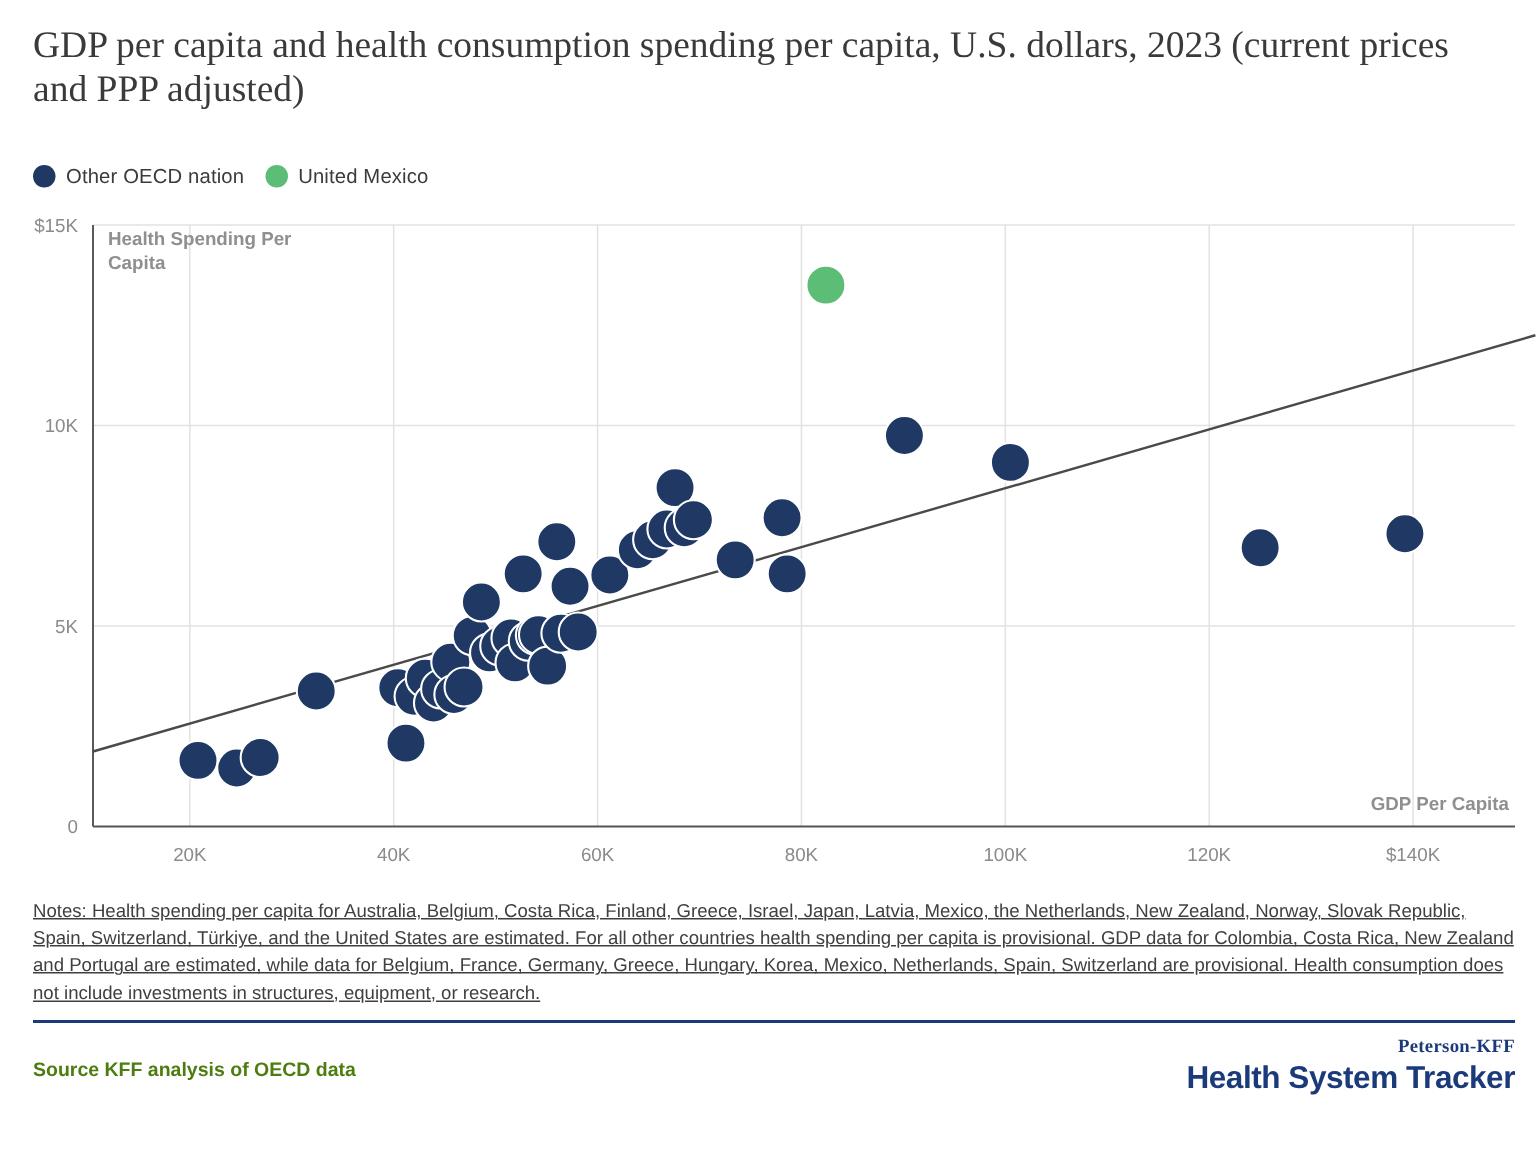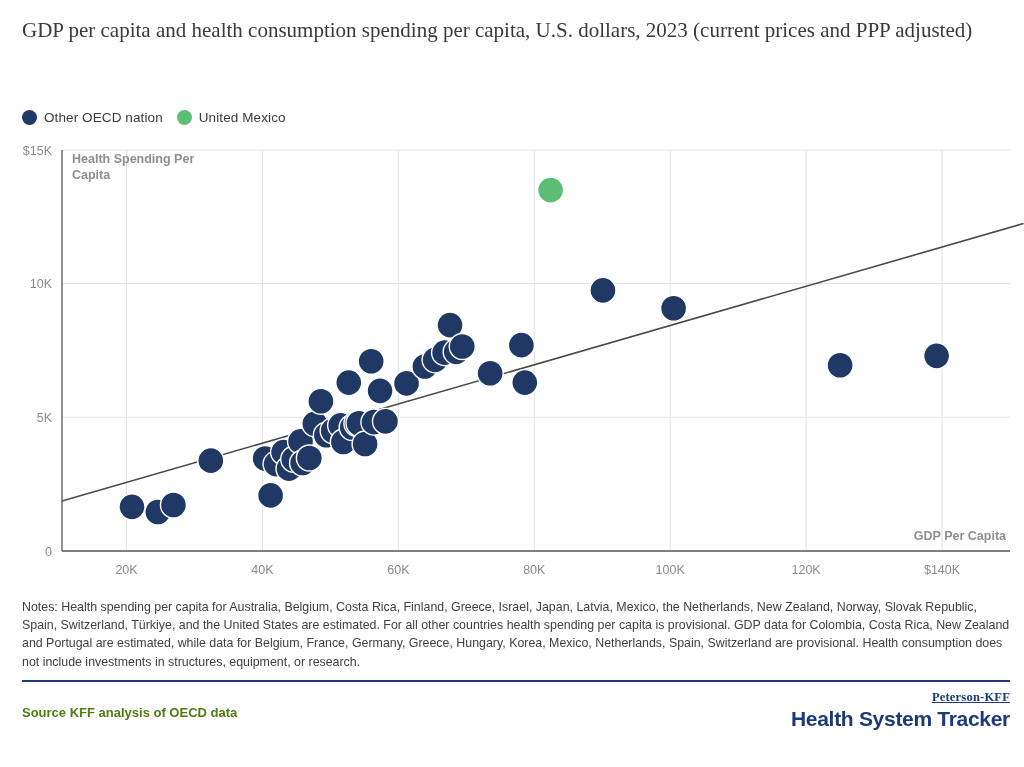--- a/index.html
+++ b/index.html
@@ -4,41 +4,41 @@
 <style>
   html,body{margin:0;padding:0;}
   body{
     width:1024px;height:767px;background:#ffffff;
     font-family:"Liberation Sans", sans-serif;
     color:#3c3c3c;overflow:hidden;position:relative;
   }
   #chart-title{
     position:absolute;left:22px;top:16px;width:985px;
     font-family:"Liberation Serif", serif;
-    font-size:21px;line-height:29px;color:#3a3a3a;font-weight:400;
+    font-size:25px;line-height:29px;color:#3a3a3a;font-weight:400;
   }
   #legend{position:absolute;left:22px;top:105px;height:24px;display:flex;align-items:center;gap:14px;}
   .legend-item{display:flex;align-items:center;gap:7px;}
   .legend-dot{width:15px;height:15px;border-radius:50%;display:block;}
   .legend-label{font-size:13.5px;color:#3b3b3b;letter-spacing:.1px;}
 
   #plot-wrap{position:absolute;left:0;top:0;width:1024px;height:600px;}
   #plot-svg{position:absolute;left:0;top:0;}
 
   .axis-tick-label{font-family:"Liberation Sans",sans-serif;font-size:12.5px;fill:#8b8b8b;}
   .axis-name{font-family:"Liberation Sans",sans-serif;font-size:12.5px;font-weight:bold;fill:#8f8f8f;}
 
   #notes{
     position:absolute;left:22px;top:598px;width:988px;
-    font-size:12.4px;line-height:18.2px;color:#3f3f3f;
+    font-size:12.4px;line-height:18.2px;color:#3f3f3f;text-decoration:underline;
   }
   #notes-rule{position:absolute;left:22px;top:680px;width:988px;height:2px;background:#2c4a8a;}
   #source-text{position:absolute;left:22px;top:705px;font-size:13px;font-weight:bold;color:#4d7c0f;}
   #brand{position:absolute;right:14px;top:690px;text-align:right;}
-  #brand-top{font-family:"Liberation Serif",serif;font-size:12.5px;font-weight:bold;color:#1f3e79;letter-spacing:.2px;text-decoration:underline;}
+  #brand-top{font-family:"Liberation Serif",serif;font-size:12.5px;font-weight:bold;color:#1f3e79;letter-spacing:.2px;}
   #brand-main{font-size:21px;font-weight:bold;color:#1b3a7a;letter-spacing:-.3px;line-height:28px;}
 </style>
 </head>
 <body>
 
 <div id="chart-title">GDP per capita and health consumption spending per capita, U.S. dollars, 2023 (current prices and PPP adjusted)</div>
 
 <div id="legend">
   <div class="legend-item">
     <span class="legend-dot" style="background: rgb(31, 56, 100);"></span>

